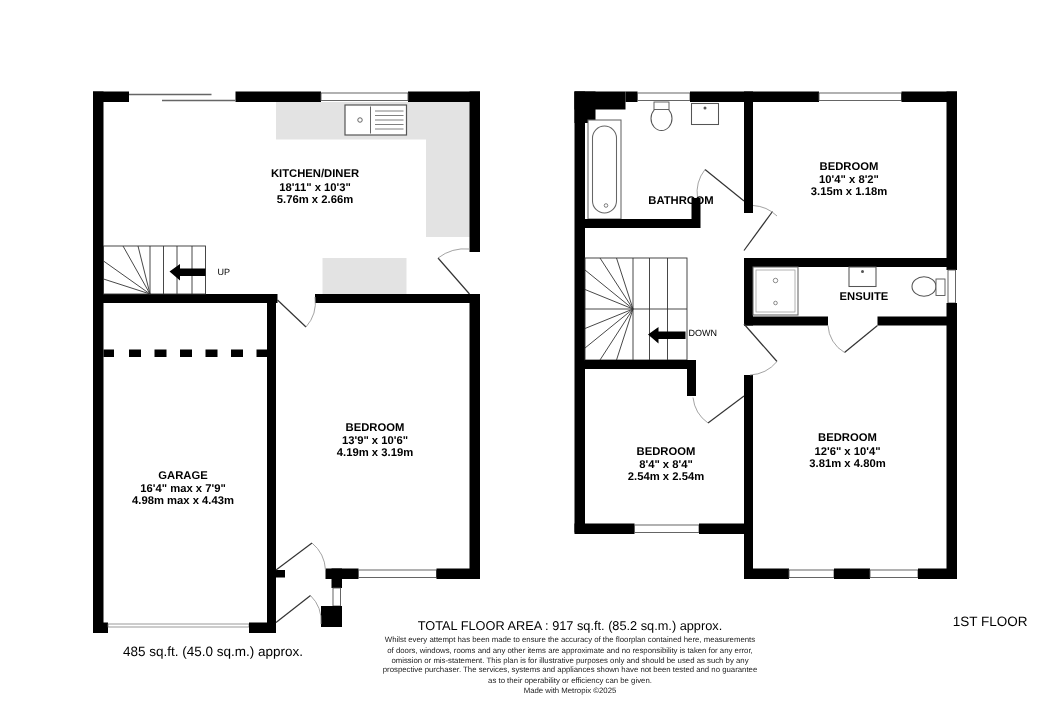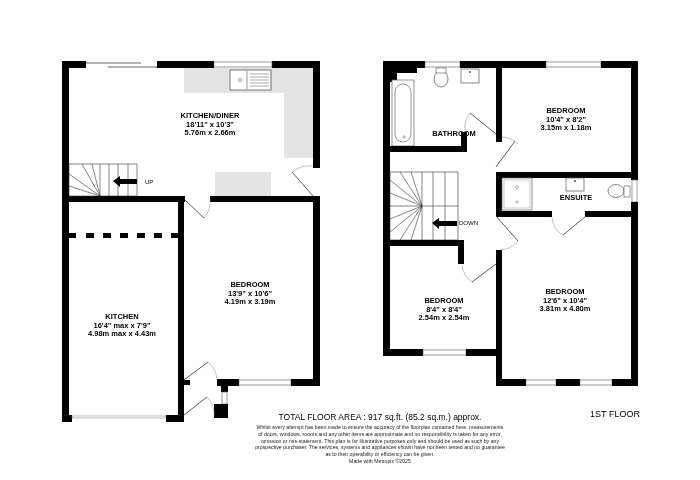--- a/index.html
+++ b/index.html
@@ -2,21 +2,21 @@
 <html><head>
 <meta charset="utf-8">
 <style>
   html, body { margin: 0; padding: 0; background: #ffffff; }
   body { width: 700px; height: 480px; position: relative; overflow: hidden; font-family: "Liberation Sans", sans-serif; color: #000; }
   svg.plan { position: absolute; left: 0; top: 0; width: 700px; height: 480px; }
   .lbl { position: absolute; text-align: center; font-family: "Liberation Sans", sans-serif; line-height: 1.15; }
   .room-name { font-weight: bold; font-size: 7.5px; display: block; }
   .room-dim { font-weight: bold; font-size: 7.5px; display: block; }
   .stair-note { position: absolute; font-size: 6px; font-family: "Liberation Sans", sans-serif; }
-  .floor-label { position: absolute; text-align: center; font-size: 9px; line-height: 1.2; }
+  .floor-label { position: absolute; text-align: right; font-size: 9px; line-height: 1.2; }
   .floor-label span { display: block; }
   .total { position: absolute; left: 230px; top: 412px; width: 300px; text-align: center; font-size: 8.5px; }
   .disclaimer { position: absolute; left: 230px; top: 424px; width: 300px; text-align: center; font-size: 5.2px; line-height: 1.3; color: #222; }
   .disclaimer span { display: block; }
 </style>
 </head>
 <body>
 
 <svg class="plan" viewBox="0 0 700 480" xmlns="http://www.w3.org/2000/svg">
 
@@ -208,21 +208,21 @@
 </div>
 <div class="stair-note" style="left:145px; top:179px;">UP</div>
 
 <div class="lbl" style="left:190px; top:281px; width:120px;">
   <span class="room-name">BEDROOM</span>
   <span class="room-dim">13'9"  x 10'6"</span>
   <span class="room-dim">4.19m  x 3.19m</span>
 </div>
 
 <div class="lbl" style="left:66px; top:313px; width:112px;">
-  <span class="room-name">KITCHEN</span>
+  <span class="room-name">GARAGE</span>
   <span class="room-dim">16'4" max x 7'9"</span>
   <span class="room-dim">4.98m max x 4.43m</span>
 </div>
 
 <div class="lbl" style="left:424px; top:99px; width:60px;margin-top:31px;">
   <span class="room-name">BATHROOM</span>
 </div>
 
 <div class="lbl" style="left:516px; top:107px; width:100px;">
   <span class="room-name">BEDROOM</span>
@@ -242,20 +242,21 @@
   <span class="room-dim">2.54m  x 2.54m</span>
 </div>
 
 <div class="lbl" style="left:515px; top:288px; width:100px;">
   <span class="room-name">BEDROOM</span>
   <span class="room-dim">12'6"  x 10'4"</span>
   <span class="room-dim">3.81m  x 4.80m</span>
 </div>
 
 <div class="floor-label" style="left:62px; top:429px; width:140px;">
+  <span>485 sq.ft. (45.0 sq.m.) approx.</span>
 </div>
 <div class="floor-label" style="left:545px; top:409px; width:140px;">
   <span>1ST FLOOR</span>
 </div>
 
 <div class="total">TOTAL FLOOR AREA : 917 sq.ft. (85.2 sq.m.) approx.</div>
 <div class="disclaimer">
   <span>Whilst every attempt has been made to ensure the accuracy of the floorplan contained here, measurements</span>
   <span>of doors, windows, rooms and any other items are approximate and no responsibility is taken for any error,</span>
   <span>omission or mis-statement. This plan is for illustrative purposes only and should be used as such by any</span>

